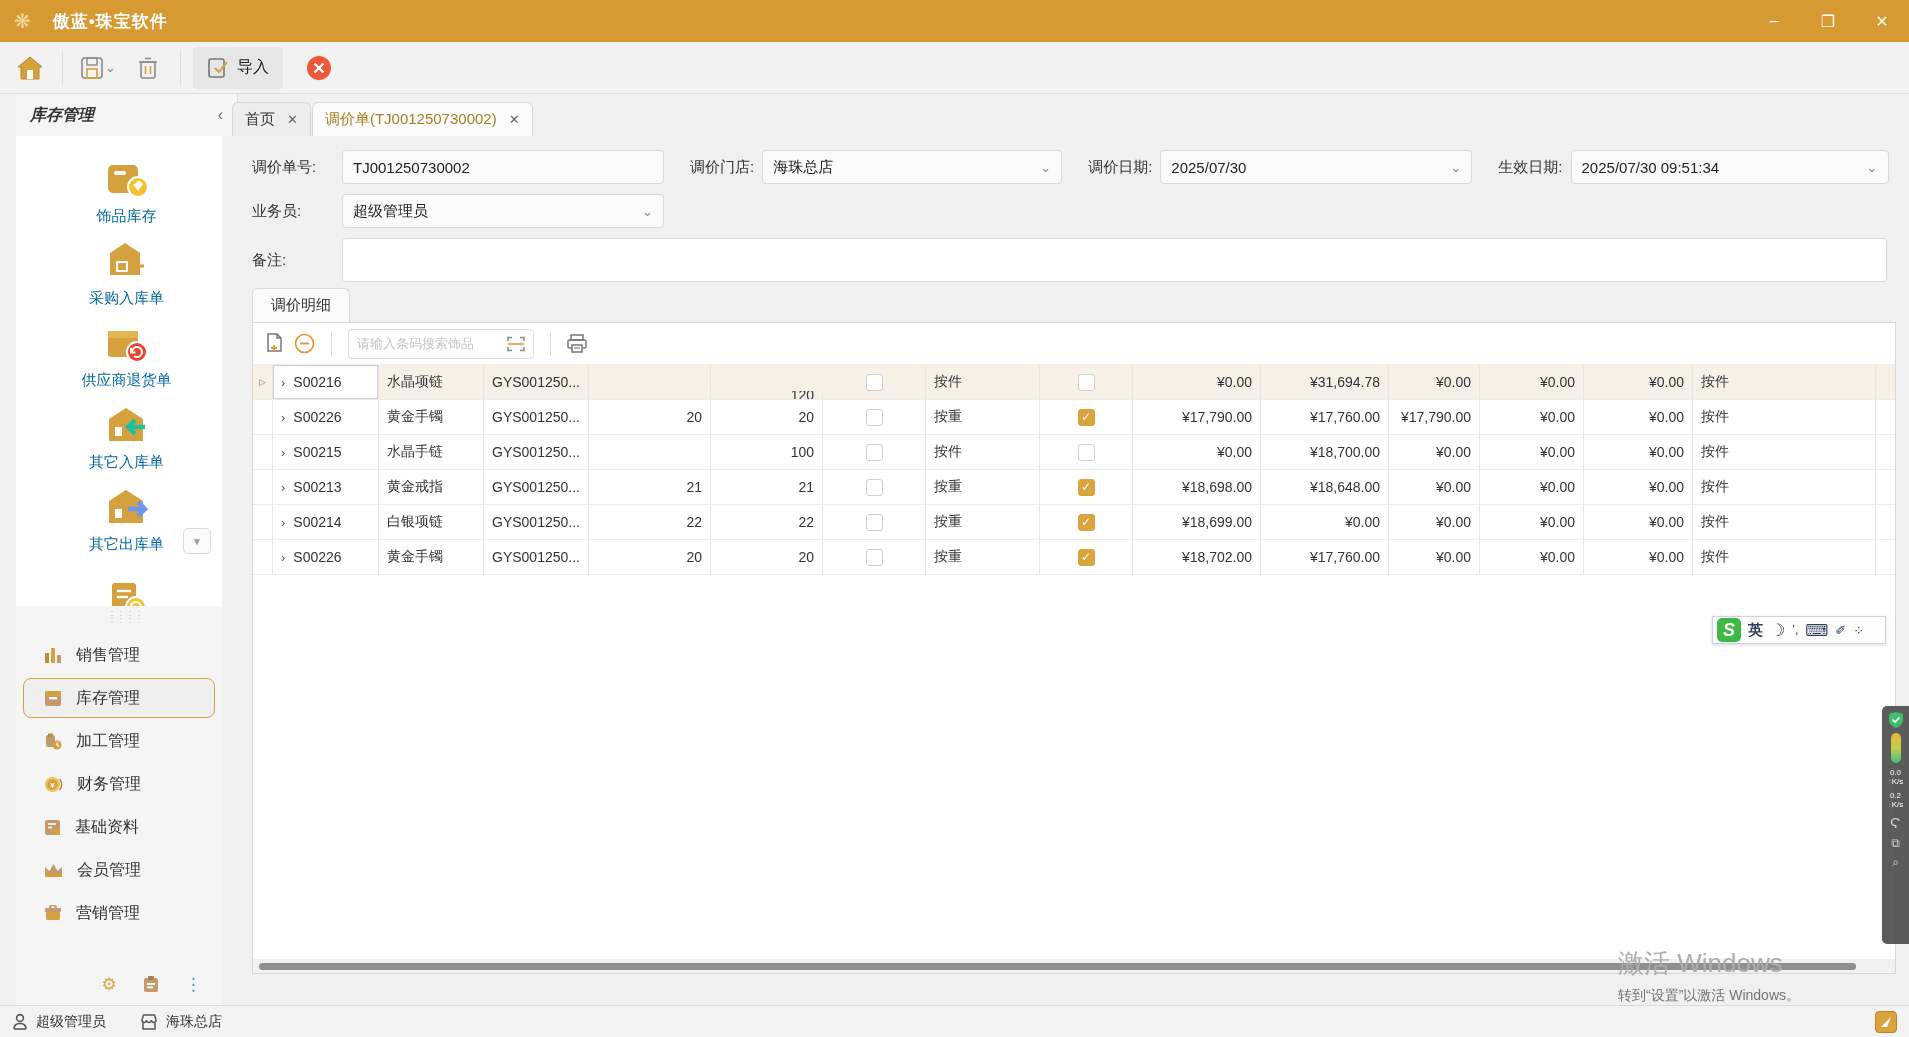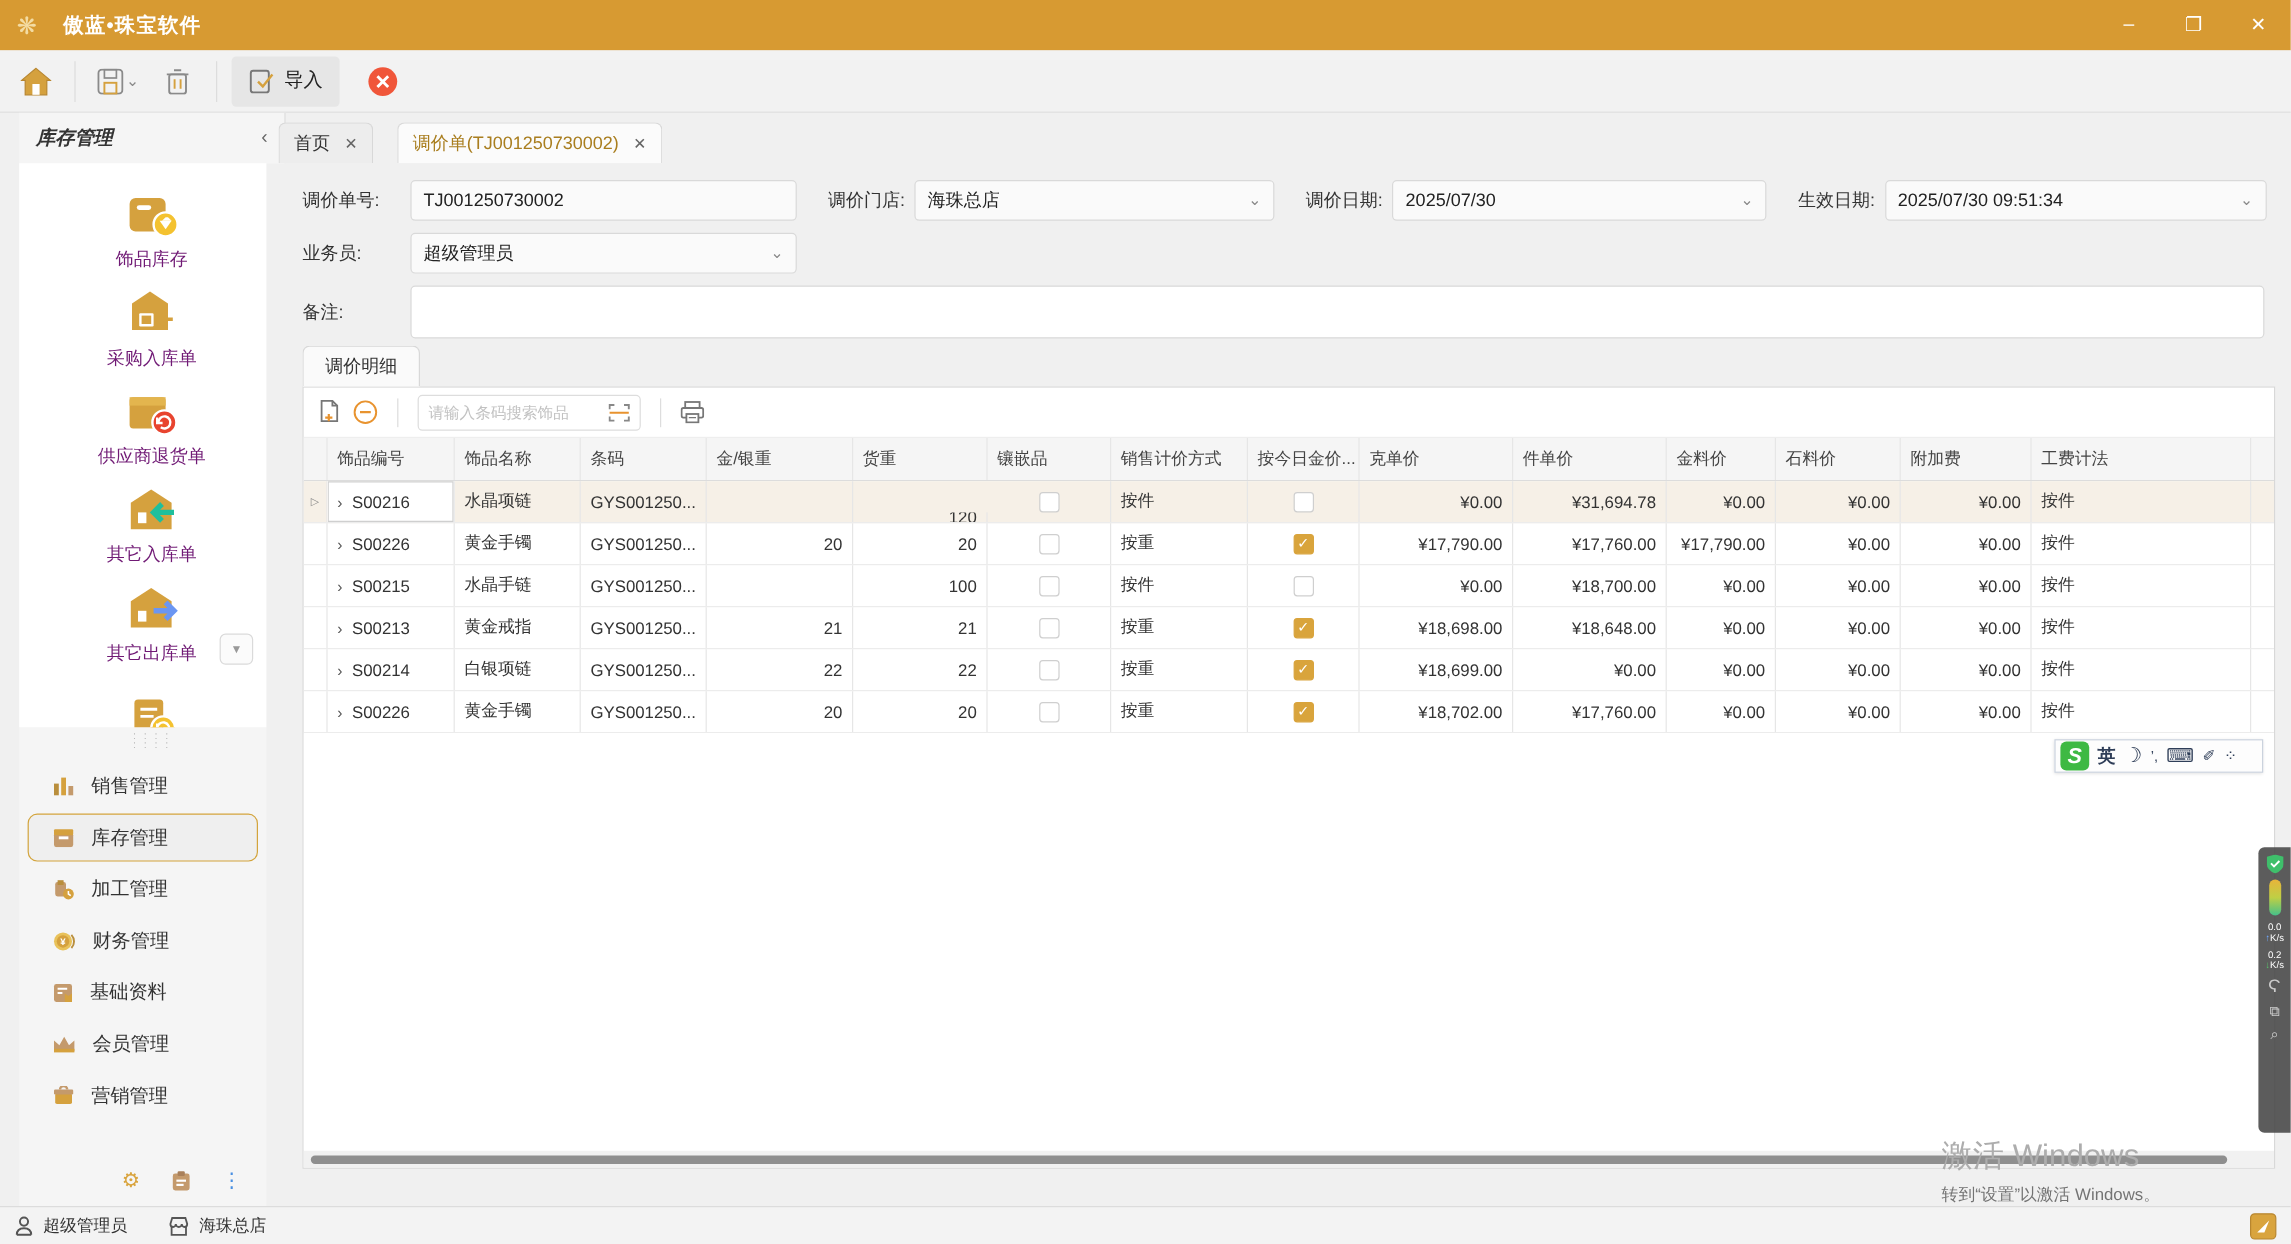--- a/index.html
+++ b/index.html
@@ -28,35 +28,35 @@
   .chev { color:#888; font-size:13px; margin-left:2px; }
 
   
   .sidebar { position:absolute; top:94px; left:16px; width:222px; bottom:32px; background:#F5F5F5;
     border-right:1px solid #DCDCDC; display:flex; flex-direction:column; }
   .sb-header { height:42px; display:flex; align-items:center; padding:0 14px; }
   .sb-title { font-weight:bold; font-size:16px; font-family:"Liberation Serif","DejaVu Serif",serif; font-style:italic; }
   .sb-collapse { margin-left:auto; color:#666; font-size:16px; }
   .sb-shortcuts { background:#fff; height:470px; overflow:hidden; position:relative; padding-top:14px; }
   .sc-item { height:82px; display:flex; flex-direction:column; align-items:center; justify-content:center; gap:6px; }
-  .sc-label { font-size:15px; color:#701a75; }
+  .sc-label { font-size:15px; color:#0369a1; }
   .sc-more { position:absolute; right:26px; bottom:52px; width:28px; height:26px; border:1px solid #DADADA;
     border-radius:5px; background:#FBFBFB; color:#999; font-size:10px; display:flex; align-items:center; justify-content:center; }
   .drag-dots { text-align:center; color:#B9B9B9; font-size:9px; letter-spacing:2px; line-height:7px; padding:4px 0 2px; }
   .sb-menu { flex:0 0 auto; padding-top:6px; }
   .menu-item { height:40px; margin:3px 22px 3px 7px; display:flex; align-items:center; gap:14px;
     padding-left:20px; border:1px solid transparent; border-radius:8px; font-size:16px; }
   .menu-item.active { background:#EFEFEF; border-color:#D3A43C; }
   .sb-footer { margin-top:auto; height:42px; display:flex; align-items:center; justify-content:center;
     gap:26px; padding-left:50px; }
   .ficon { font-size:17px; }
 
   
   .main { position:absolute; top:94px; left:222px; right:0; bottom:32px; }
-  .tabstrip { display:flex; gap:20px; padding:8px 0 0 10px; height:42px; }
+  .tabstrip { display:flex; gap:1px; padding:8px 0 0 10px; height:42px; }
   .tab { display:flex; align-items:center; gap:12px; padding:0 12px; border:1px solid #D8D8D8; border-bottom:none;
     border-radius:6px 6px 0 0; background:#EDEDED; font-size:15px; height:34px; }
   .tab.active { background:#FBFBFB; color:#A97E1F; }
   .tab .x { color:#666; font-size:13px; }
   .content { position:absolute; top:42px; left:0; right:14px; bottom:0; background:#F0F0F0; padding:14px 0 0 30px; }
 
   .frow { display:flex; align-items:center; margin-bottom:10px; }
   .flabel { font-size:15px; color:#333; margin-right:8px; white-space:nowrap; }
   .field { height:34px; background:#FAFAFA; border:1px solid #D9D9D9; border-radius:4px; display:flex;
     align-items:center; padding:0 10px; font-size:15px; color:#222;text-align:right; }
@@ -425,38 +425,20 @@
           <span>
               <svg width="20" height="19" viewBox="0 0 20 19">
                 <rect x="4" y="1" width="12" height="5" fill="none" stroke="#777" stroke-width="1.5"></rect>
                 <rect x="1" y="6" width="18" height="8" rx="1.5" fill="none" stroke="#777" stroke-width="1.5"></rect>
                 <rect x="5" y="11" width="10" height="7" fill="#fff" stroke="#777" stroke-width="1.5"></rect>
                 <line x1="7" y1="14" x2="13" y2="14" stroke="#777" stroke-width="1.2"></line>
               </svg>
             </span>
         </div>
         <div class="tbl" id="grid">
-            <div class="tr head">
-              <div class="gutter"></div>
-              <div class="td" style="width: 106px; flex: 0 0 106px;">饰品编号</div>
-              <div class="td" style="width: 105px; flex: 0 0 105px;">饰品名称</div>
-              <div class="td" style="width: 105px; flex: 0 0 105px;">条码</div>
-              <div class="td" style="width: 122px; flex: 0 0 122px;">金/银重</div>
-              <div class="td" style="width: 112px; flex: 0 0 112px;">货重</div>
-              <div class="td" style="width: 103px; flex: 0 0 103px;">镶嵌品</div>
-              <div class="td" style="width: 114px; flex: 0 0 114px;">销售计价方式</div>
-              <div class="td" style="width: 93px; flex: 0 0 93px;">按今日金价...</div>
-              <div class="td" style="width: 128px; flex: 0 0 128px;">克单价</div>
-              <div class="td" style="width: 128px; flex: 0 0 128px;">件单价</div>
-              <div class="td" style="width: 91px; flex: 0 0 91px;">金料价</div>
-              <div class="td" style="width: 104px; flex: 0 0 104px;">石料价</div>
-              <div class="td" style="width: 109px; flex: 0 0 109px;">附加费</div>
-              <div class="td" style="width: 183px; flex: 0 0 183px;">工费计法</div>
-              <div class="td" style="flex: 1 1 0%; border-right: none;"></div>
-            </div>
             <div class="tr sel">
               <div class="gutter">▷</div>
               <div class="td cellfocus" style="width: 106px; flex: 0 0 106px;">
                 <span class="exp">›</span>
                 <span>S00216</span>
               </div>
               <div class="td" style="width: 105px; flex: 0 0 105px;">水晶项链</div>
               <div class="td" style="width: 105px; flex: 0 0 105px;">GYS001250...</div>
               <div class="td num" style="width: 122px; flex: 0 0 122px;"></div>
               <div class="td num" style="width: 112px; flex: 0 0 112px; margin-top: 26px;">120</div>

